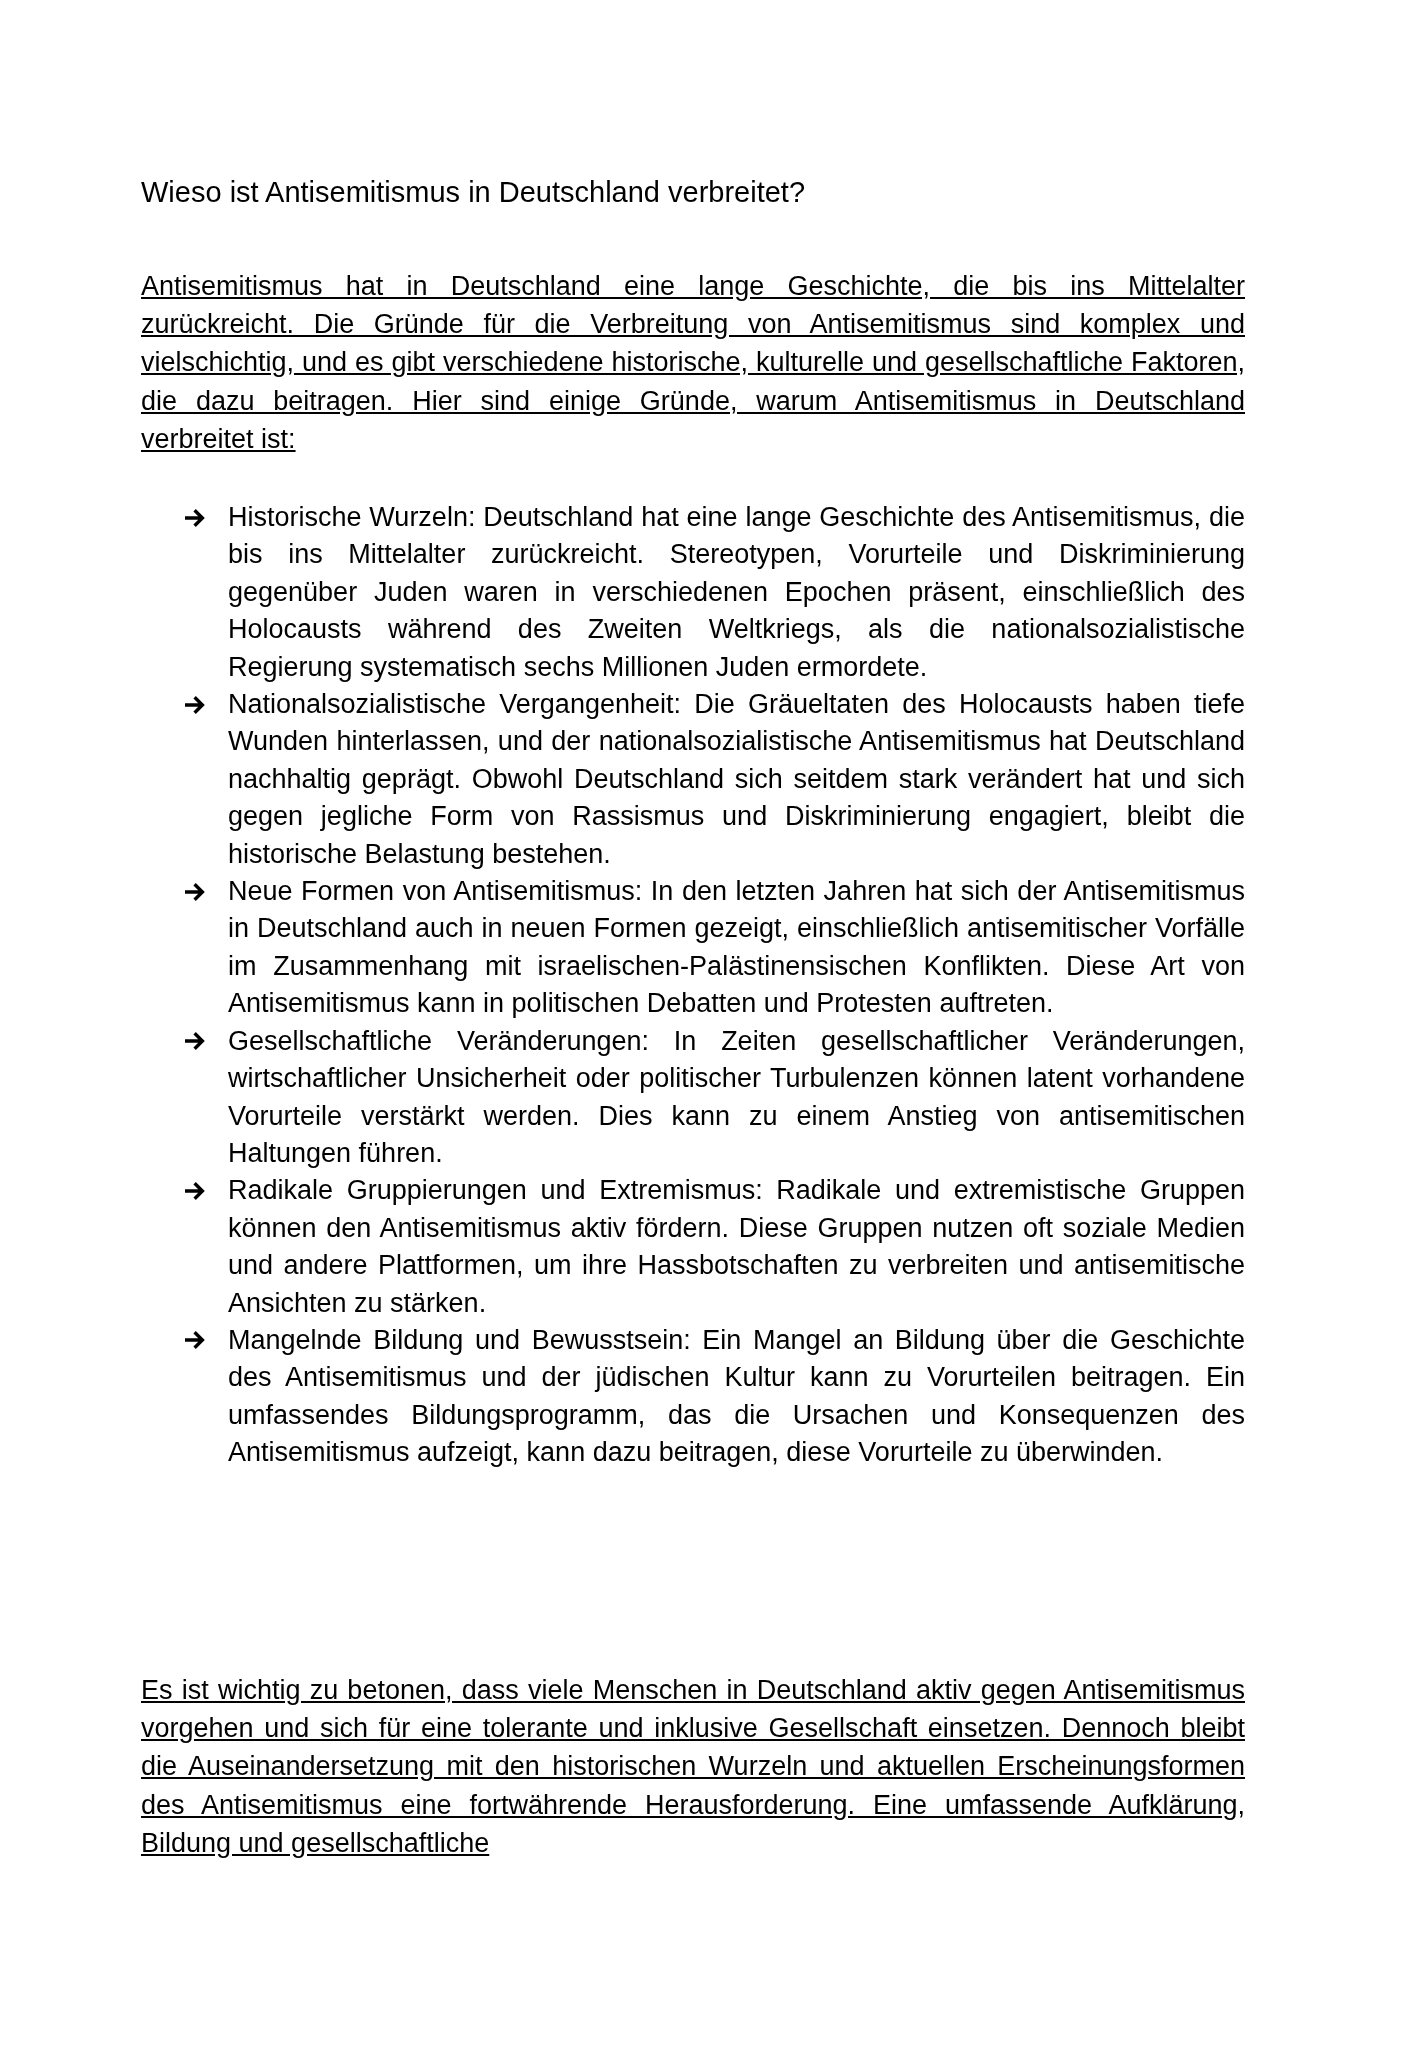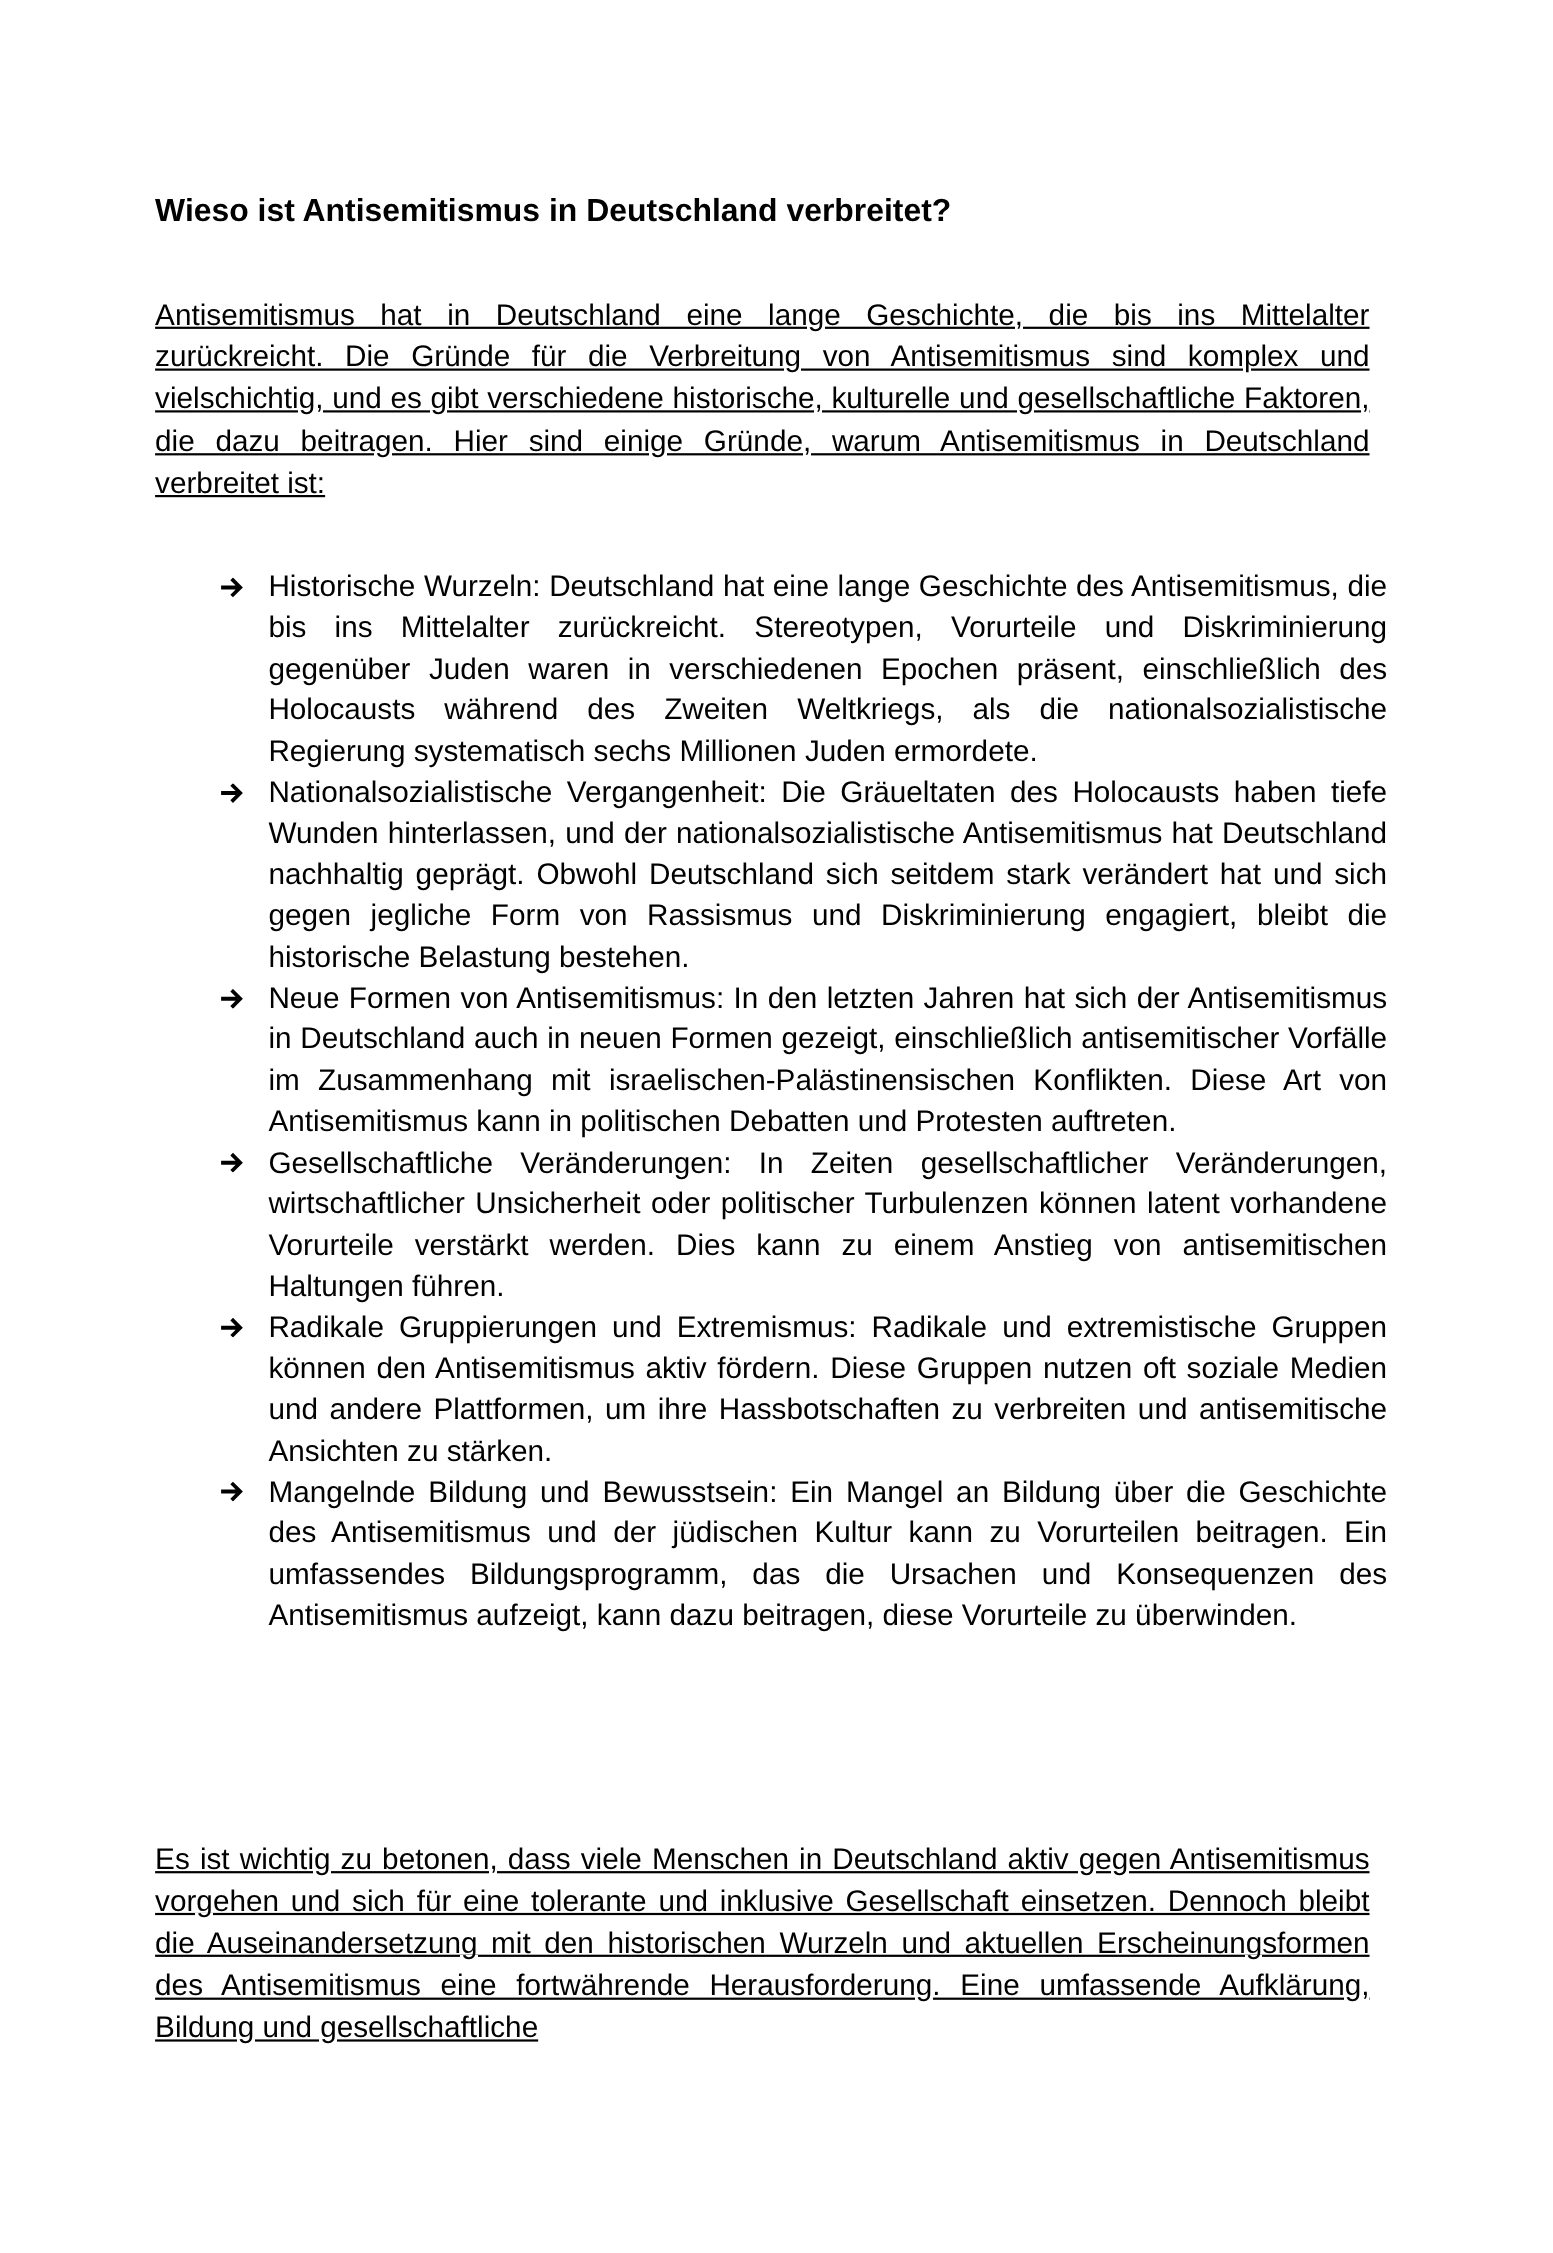--- a/index.html
+++ b/index.html
@@ -22,21 +22,21 @@
     height: 2048px;
     background: #ffffff;
   }
   .title {
     position: absolute;
     left: 141px;
     top: 173px;
     width: 1104px;
     margin: 0;
     font-family: "Liberation Sans", sans-serif;
-    font-weight: bold;
+    font-weight: normal;
     font-size: 29px;
     line-height: 38px;
   }
   .para {
     position: absolute;
     left: 141px;
     width: 1104px;
     margin: 0;
     font-size: 27px;
     line-height: 38.2px;
@@ -44,21 +44,21 @@
     text-align-last: left;
     text-decoration: underline;
   }
   .p-intro { top: 267px; }
   .p-outro { top: 1660px; margin-top: 11px; }
   .list {
     position: absolute;
     left: 141px;
     top: 499px;
     width: 1104px;
-    margin: 16px;
+    margin: 0;
     padding: 0;
     list-style: none;
   }
   .list-item {
     position: relative;
     padding-left: 87px;
     font-size: 27px;
     line-height: 37.4px;
     text-align: justify;
     text-align-last: left;

